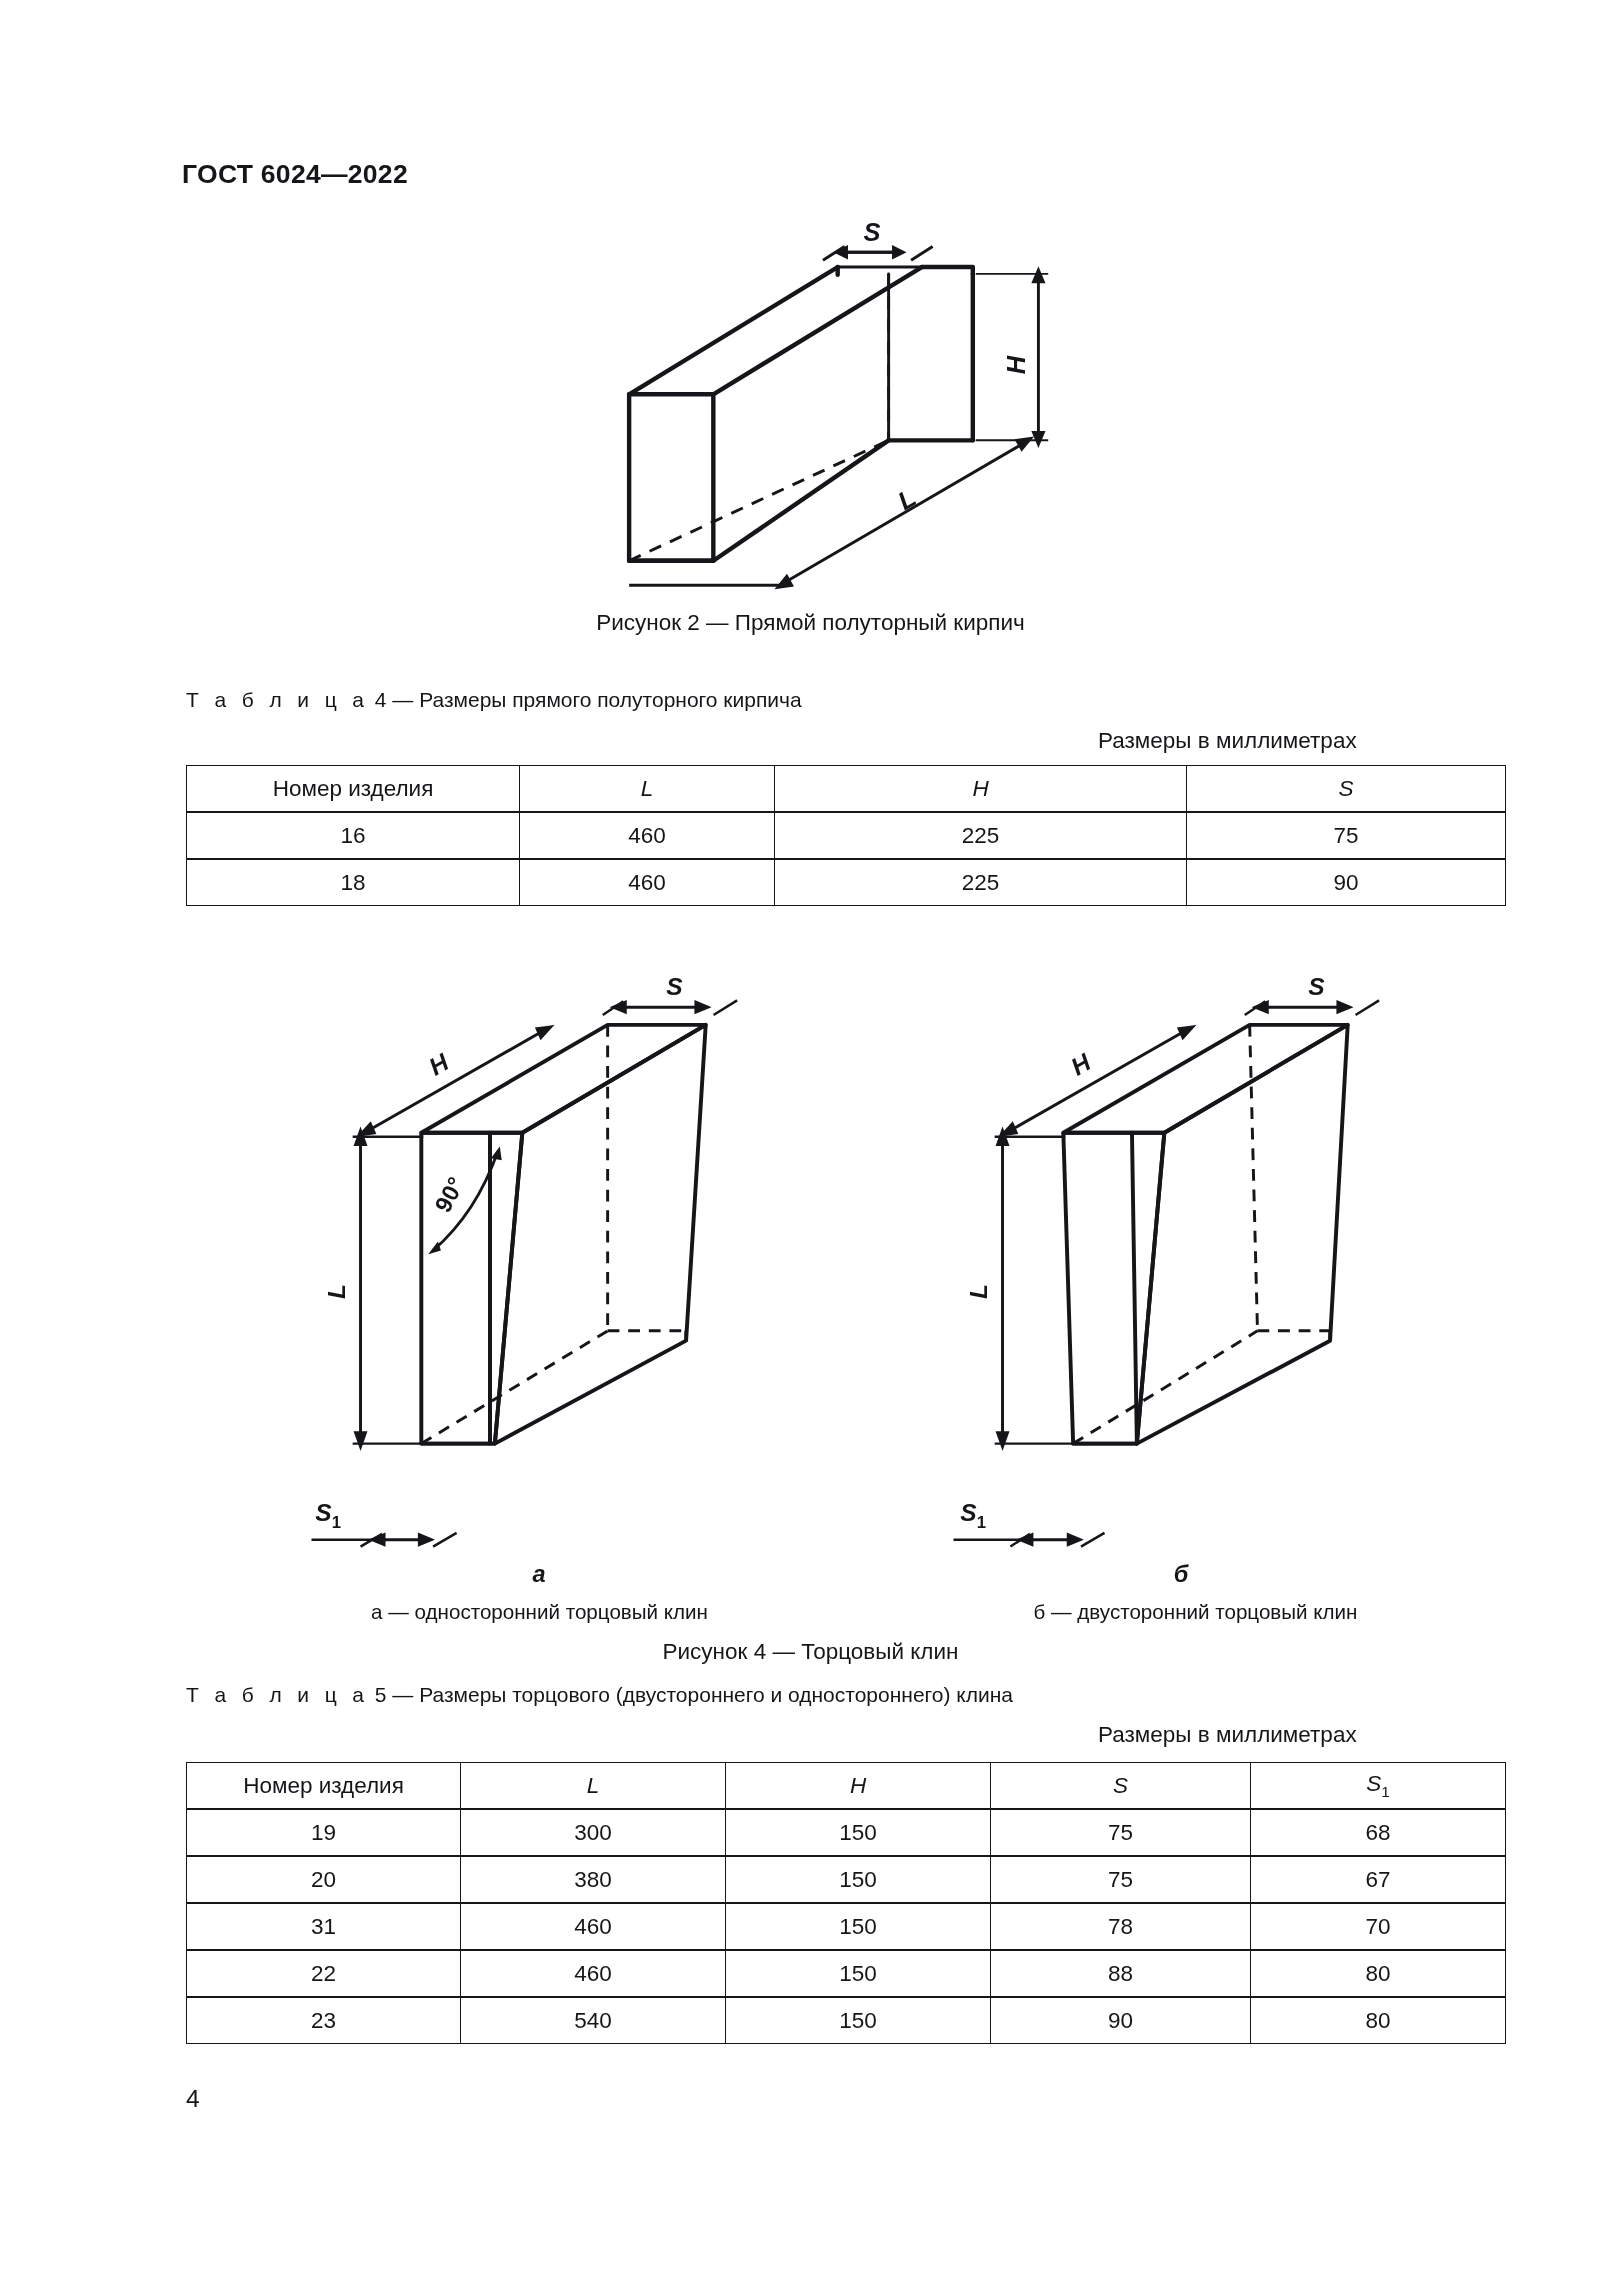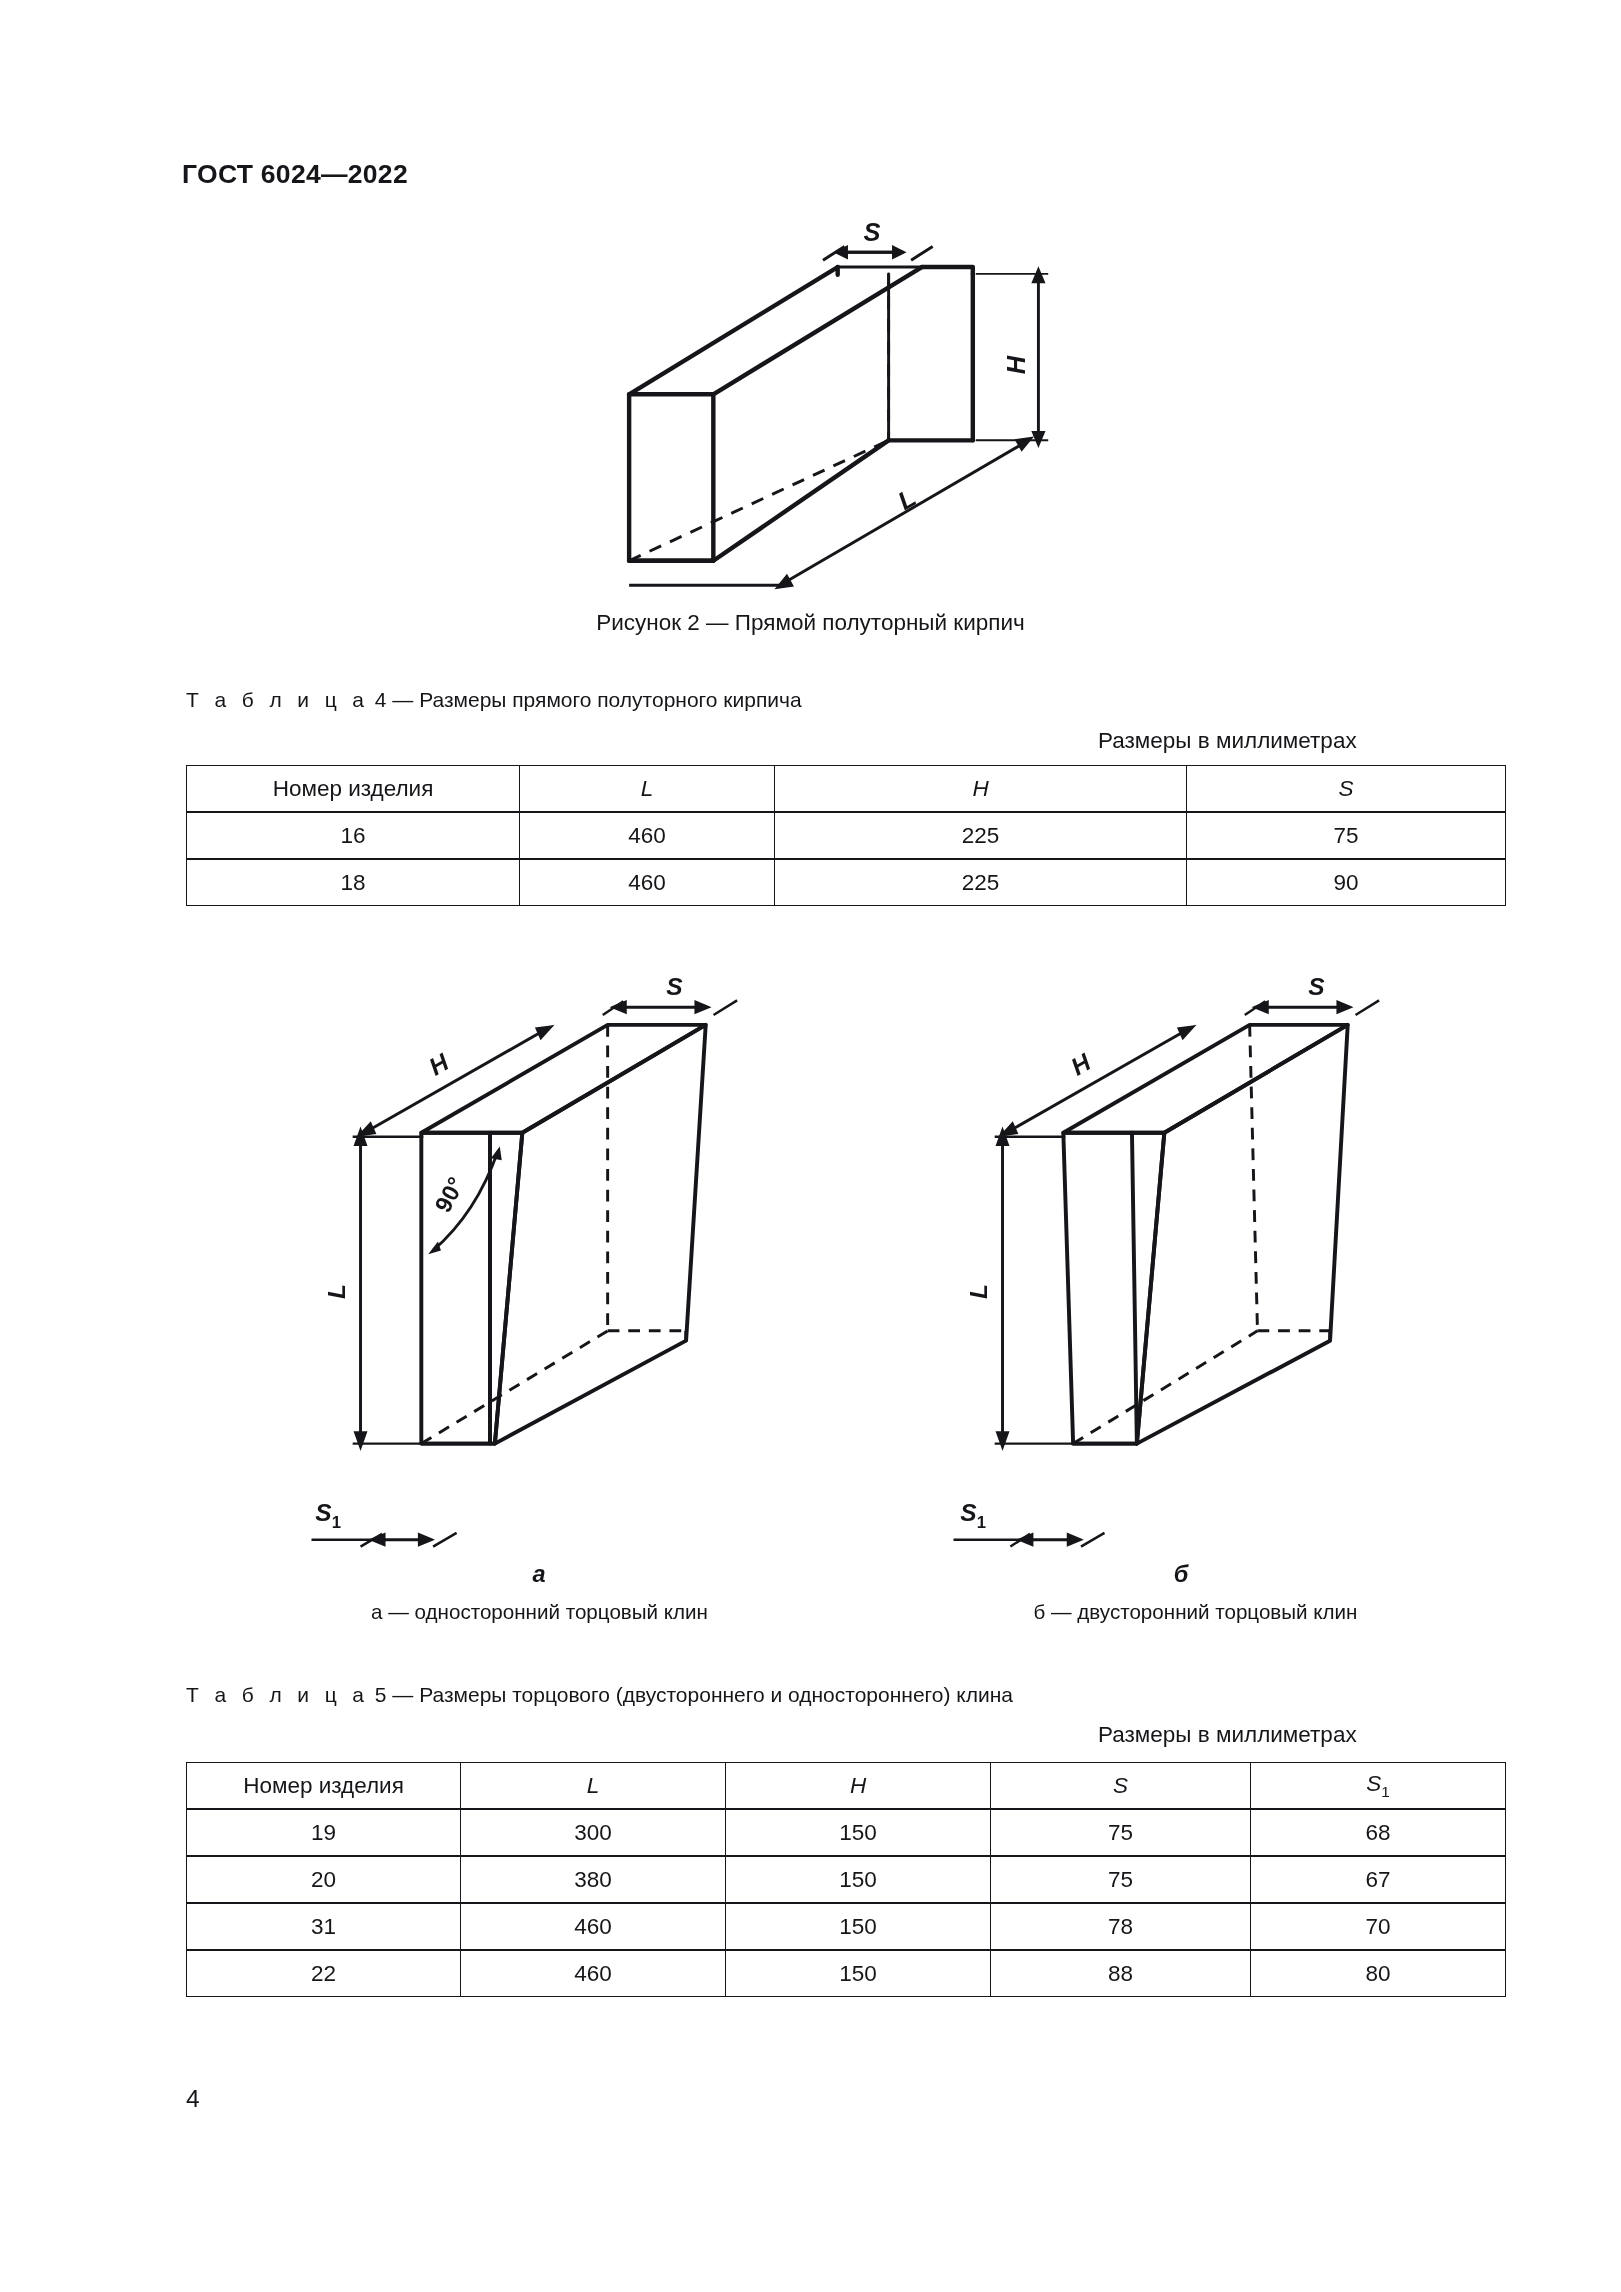--- a/index.html
+++ b/index.html
@@ -387,20 +387,21 @@
       <text x="48" y="564" font-size="25" font-style="italic" font-weight="bold" fill="#16161a" text-anchor="middle">S<tspan font-size="17" dy="7" font-style="normal">1</tspan></text>
     </svg>
   </div>
 
   <div class="sub-label" style="left:284px; top:1549px; width:510px;">а</div>
   <div class="sub-label" style="left:926px; top:1549px; width:510px;">б</div>
 
   <div class="sub-desc" style="left:823px; top:1588px; width:745px;">б — двусторонний торцовый клин</div>
   <div class="sub-desc" style="left:167px; top:1588px; width:745px;">а — односторонний торцовый клин</div>
 
+  <div class="fig-caption" style="left:0; top:1627px; width:1621px;">Рисунок 4 — Торцовый клин</div>
 
   <div class="table-caption" style="left:186px; top:1671px;">
     <span class="tbl-word">Т а б л и ц а</span>
     <span>5 — Размеры торцового (двустороннего и одностороннего) клина</span>
   </div>
   <div class="units-note" style="left:1098px; top:1710px; width:407px;">Размеры в миллиметрах</div>
 
   <table class="gost" id="table-5">
     <colgroup>
       <col style="width:274px">
@@ -440,19 +441,26 @@
         <td>78</td>
         <td>70</td>
       </tr>
       <tr>
         <td>22</td>
         <td>460</td>
         <td>150</td>
         <td>88</td>
         <td>80</td>
       </tr>
+      <tr>
+        <td>23</td>
+        <td>540</td>
+        <td>150</td>
+        <td>90</td>
+        <td>80</td>
+      </tr>
     </tbody>
   </table>
 
   <div class="page-number">4</div>
 
 </div>
 
 
 </body></html>

